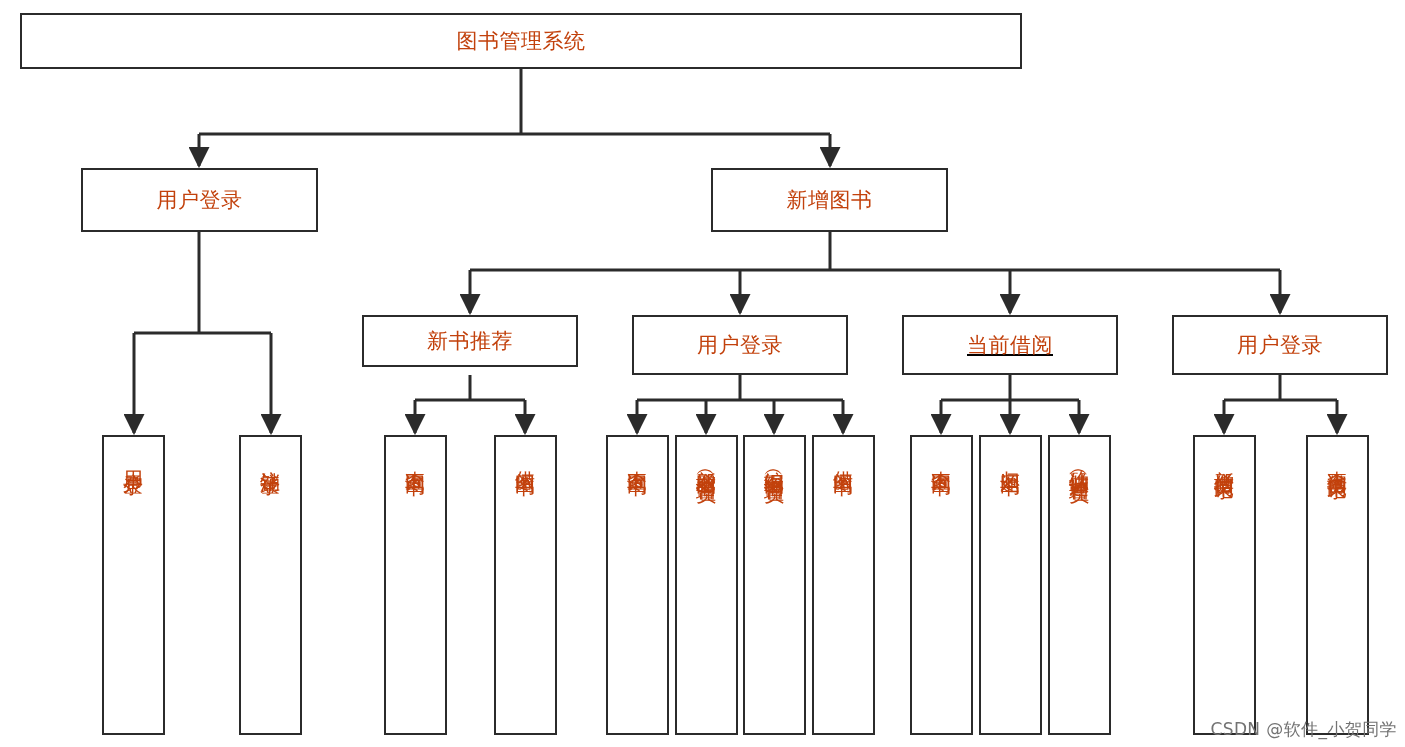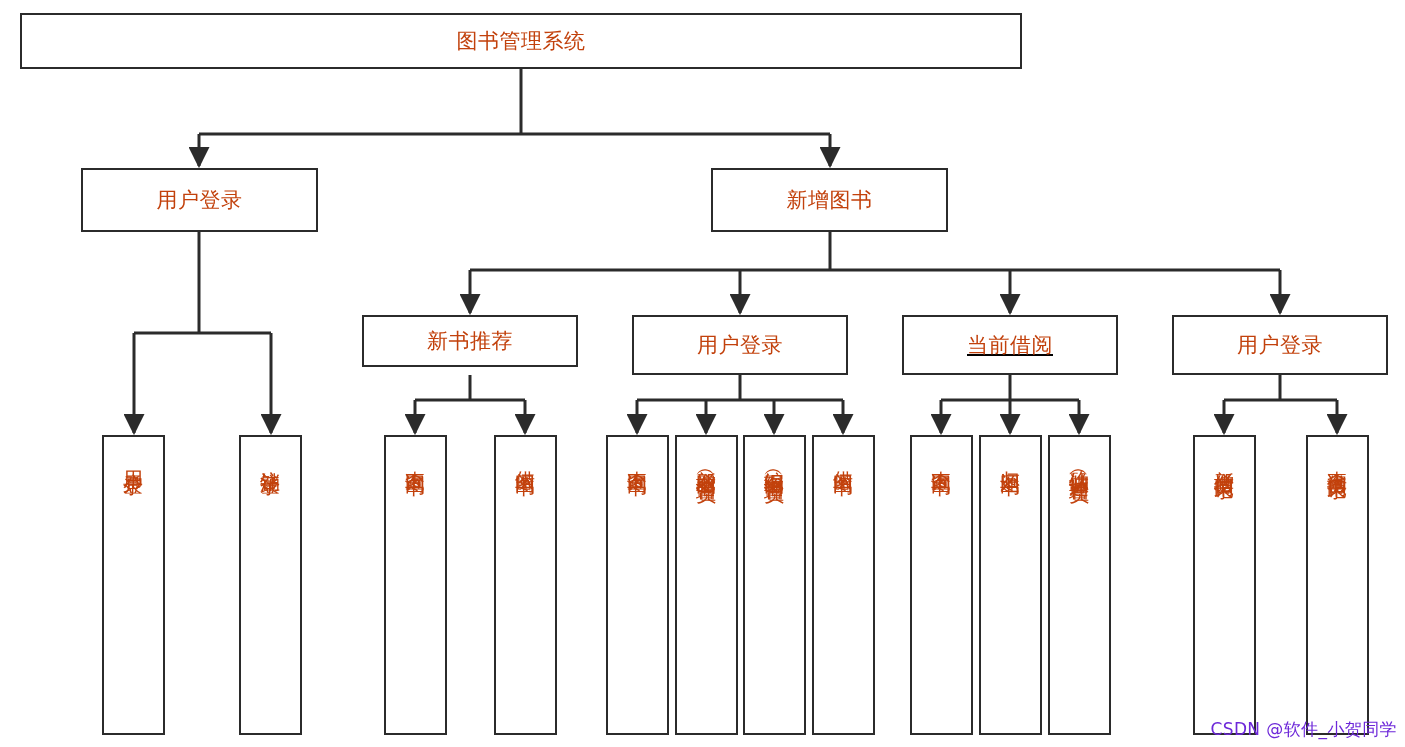--- a/index.html
+++ b/index.html
@@ -49,21 +49,21 @@
     text-orientation: upright;
     white-space: nowrap;
     letter-spacing: 2px;
     font-size: 20px;
     line-height: 1;
   }
   #watermark {
     position: absolute;
     right: 8px;
     bottom: 6px;
-    color: #6d28d9;
+    color: #737373;
     font-size: 17px;
     letter-spacing: 0.4px;
     z-index: 5;
     white-space: nowrap;
   }
 </style>
 </head>
 <body>
 
 <div id="canvas">

